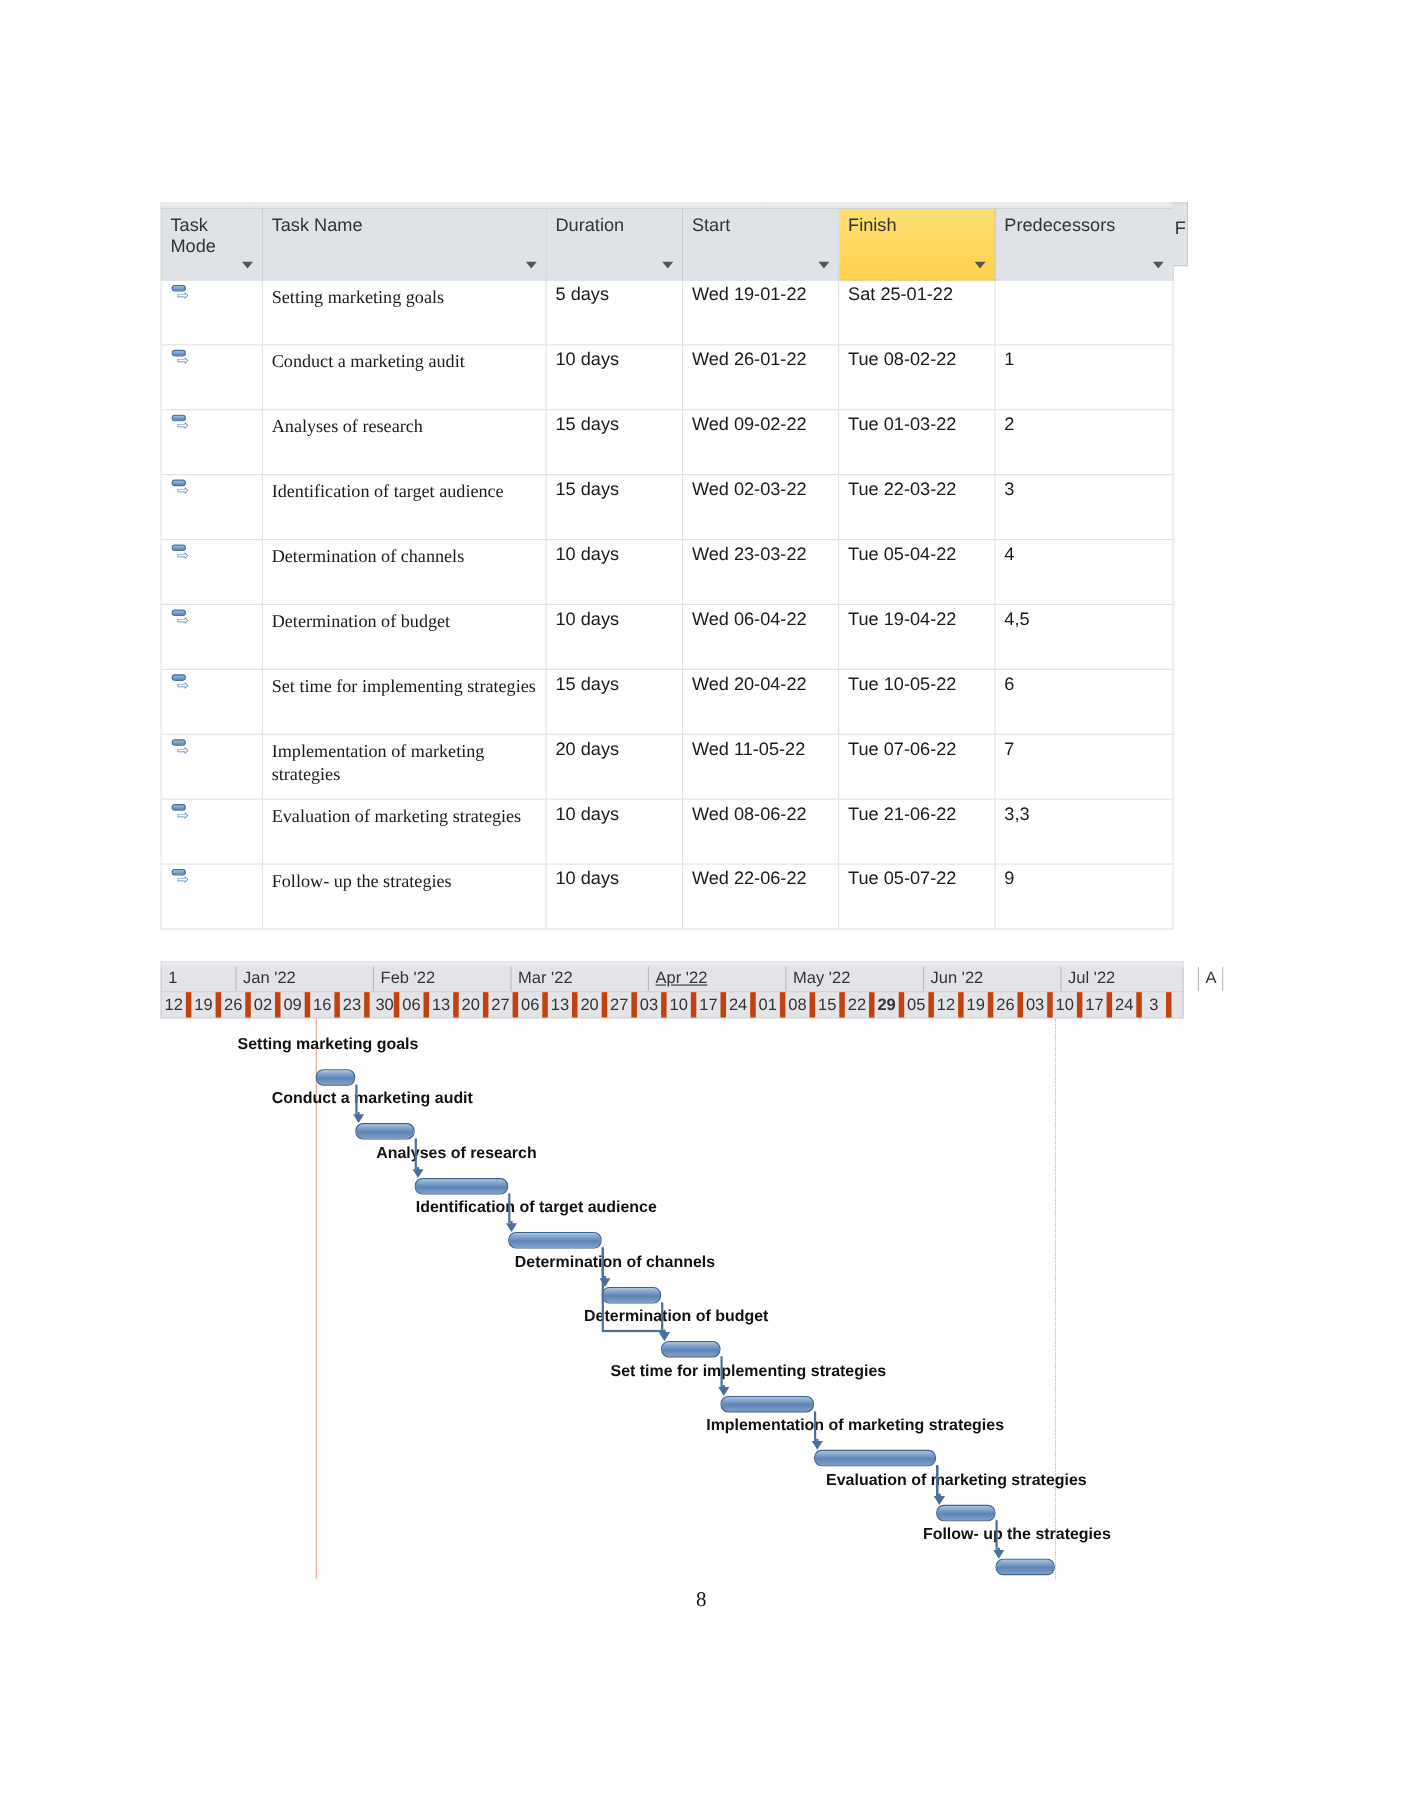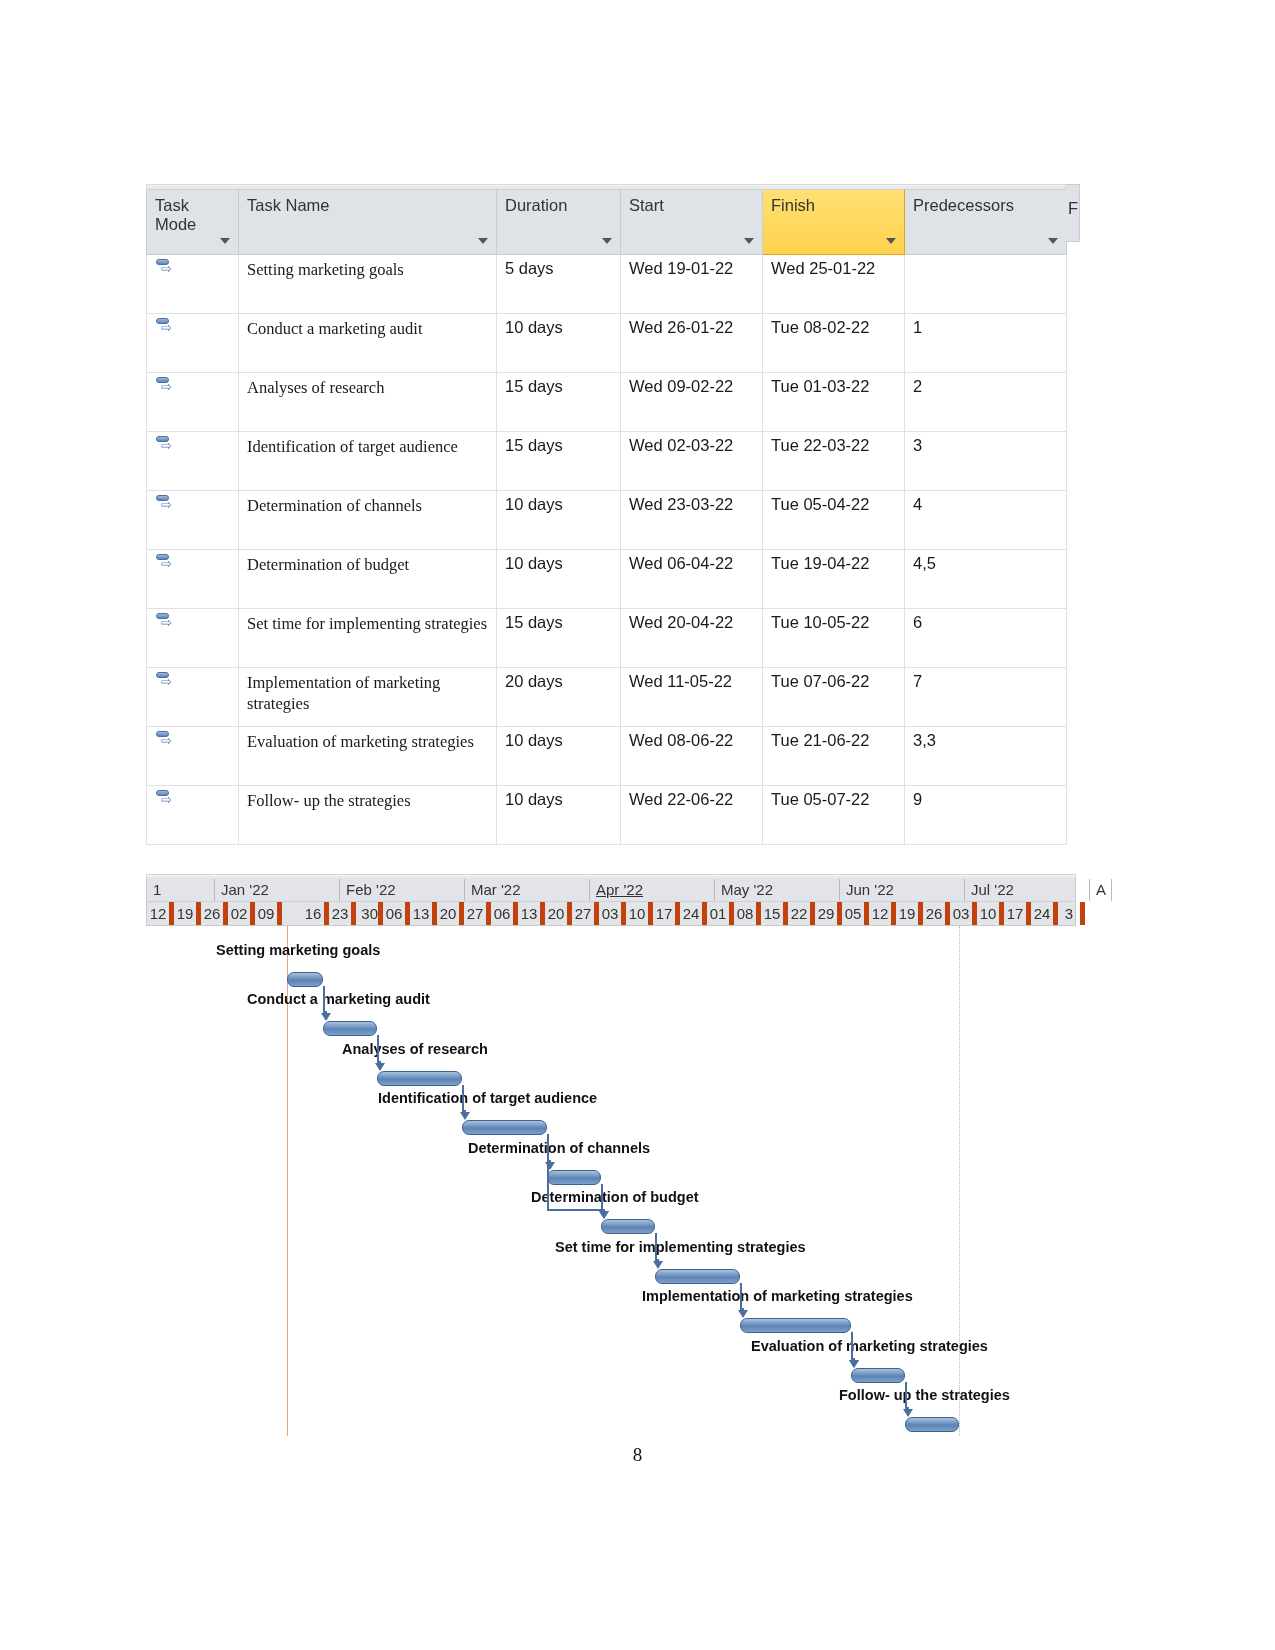--- a/index.html
+++ b/index.html
@@ -239,21 +239,21 @@
         <tr>
           <td class="c-mode">
             <span class="mode-icon">
               <span class="bar"></span>
               <span class="arw"></span>
             </span>
           </td>
           <td class="c-name">Setting marketing goals</td>
           <td class="c-dur">5 days</td>
           <td class="c-start">Wed 19-01-22</td>
-          <td class="c-fin">Wed 25-01-22</td>
+          <td class="c-fin">Sat 25-01-22</td>
           <td class="c-pred"></td>
         </tr>
         <tr>
           <td class="c-mode">
             <span class="mode-icon">
               <span class="bar"></span>
               <span class="arw"></span>
             </span>
           </td>
           <td class="c-name">Conduct a marketing audit</td>
@@ -386,40 +386,40 @@
       <div class="m-cell" style="width: 125px; flex: 0 0 125px;">Jun '22</div>
       <div class="m-cell" style="width: 125px; flex: 0 0 125px;">Jul '22</div>
       <div class="m-cell" style="width: 22px; flex: 0 0 22px;">A</div>
     </div>
   <div class="tl-row tl-weeks" id="tl-weeks">
       <div class="w-cell" style="width: 27px; flex: 0 0 27px;">12</div>
       <div class="w-cell" style="width: 27px; flex: 0 0 27px;">19</div>
       <div class="w-cell" style="width: 27px; flex: 0 0 27px;">26</div>
       <div class="w-cell" style="width: 27px; flex: 0 0 27px;">02</div>
       <div class="w-cell" style="width: 27px; flex: 0 0 27px;">09</div>
-      <div class="w-cell" style="width: 27px; flex: 0 0 27px; margin-left: 20px;">16</div>
+      <div class="w-cell" style="width: 27px; flex: 0 0 27px;">16</div>
       <div class="w-cell" style="width: 27px; flex: 0 0 27px;">23</div>
       <div class="w-cell" style="width: 27px; flex: 0 0 27px; text-align: right;">30</div>
       <div class="w-cell" style="width: 27px; flex: 0 0 27px;">06</div>
       <div class="w-cell" style="width: 27px; flex: 0 0 27px;">13</div>
       <div class="w-cell" style="width: 27px; flex: 0 0 27px;">20</div>
       <div class="w-cell" style="width: 27px; flex: 0 0 27px;">27</div>
       <div class="w-cell" style="width: 27px; flex: 0 0 27px;">06</div>
       <div class="w-cell" style="width: 27px; flex: 0 0 27px;">13</div>
       <div class="w-cell" style="width: 27px; flex: 0 0 27px;">20</div>
       <div class="w-cell" style="width: 27px; flex: 0 0 27px;">27</div>
       <div class="w-cell" style="width: 27px; flex: 0 0 27px;">03</div>
       <div class="w-cell" style="width: 27px; flex: 0 0 27px;">10</div>
       <div class="w-cell" style="width: 27px; flex: 0 0 27px;">17</div>
       <div class="w-cell" style="width: 27px; flex: 0 0 27px;">24</div>
       <div class="w-cell" style="width: 27px; flex: 0 0 27px;">01</div>
       <div class="w-cell" style="width: 27px; flex: 0 0 27px;">08</div>
       <div class="w-cell" style="width: 27px; flex: 0 0 27px;">15</div>
       <div class="w-cell" style="width: 27px; flex: 0 0 27px;">22</div>
-      <div class="w-cell" style="width: 27px; flex: 0 0 27px;">29</div>
+      <div class="w-cell" style="width: 27px; flex: 0 0 27px; font-weight: bold;">29</div>
       <div class="w-cell" style="width: 27px; flex: 0 0 27px;">05</div>
       <div class="w-cell" style="width: 27px; flex: 0 0 27px;">12</div>
       <div class="w-cell" style="width: 27px; flex: 0 0 27px;">19</div>
       <div class="w-cell" style="width: 27px; flex: 0 0 27px;">26</div>
       <div class="w-cell" style="width: 27px; flex: 0 0 27px;">03</div>
       <div class="w-cell" style="width: 27px; flex: 0 0 27px;">10</div>
       <div class="w-cell" style="width: 27px; flex: 0 0 27px;">17</div>
       <div class="w-cell" style="width: 27px; flex: 0 0 27px;">24</div>
       <div class="w-cell" style="width: 27px; flex: 0 0 27px;">3</div>
     </div>

